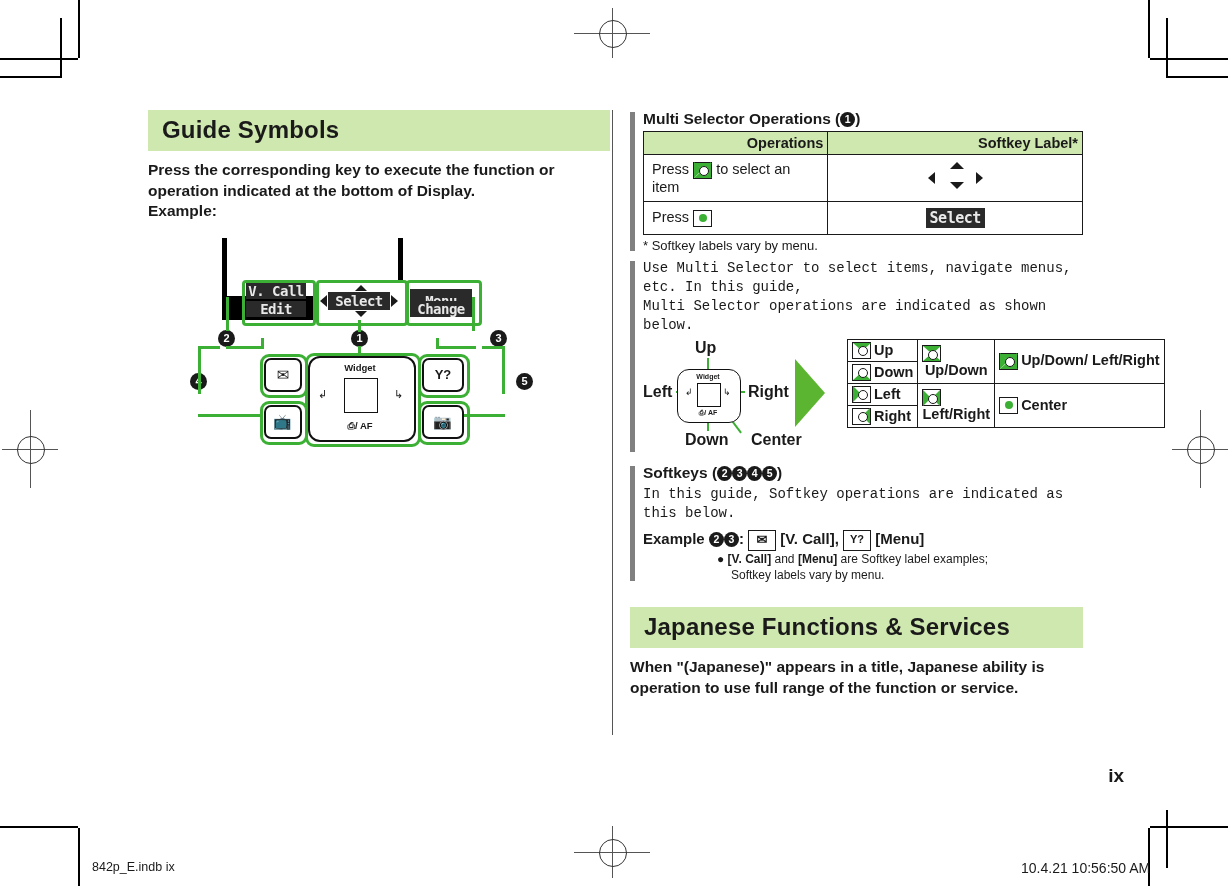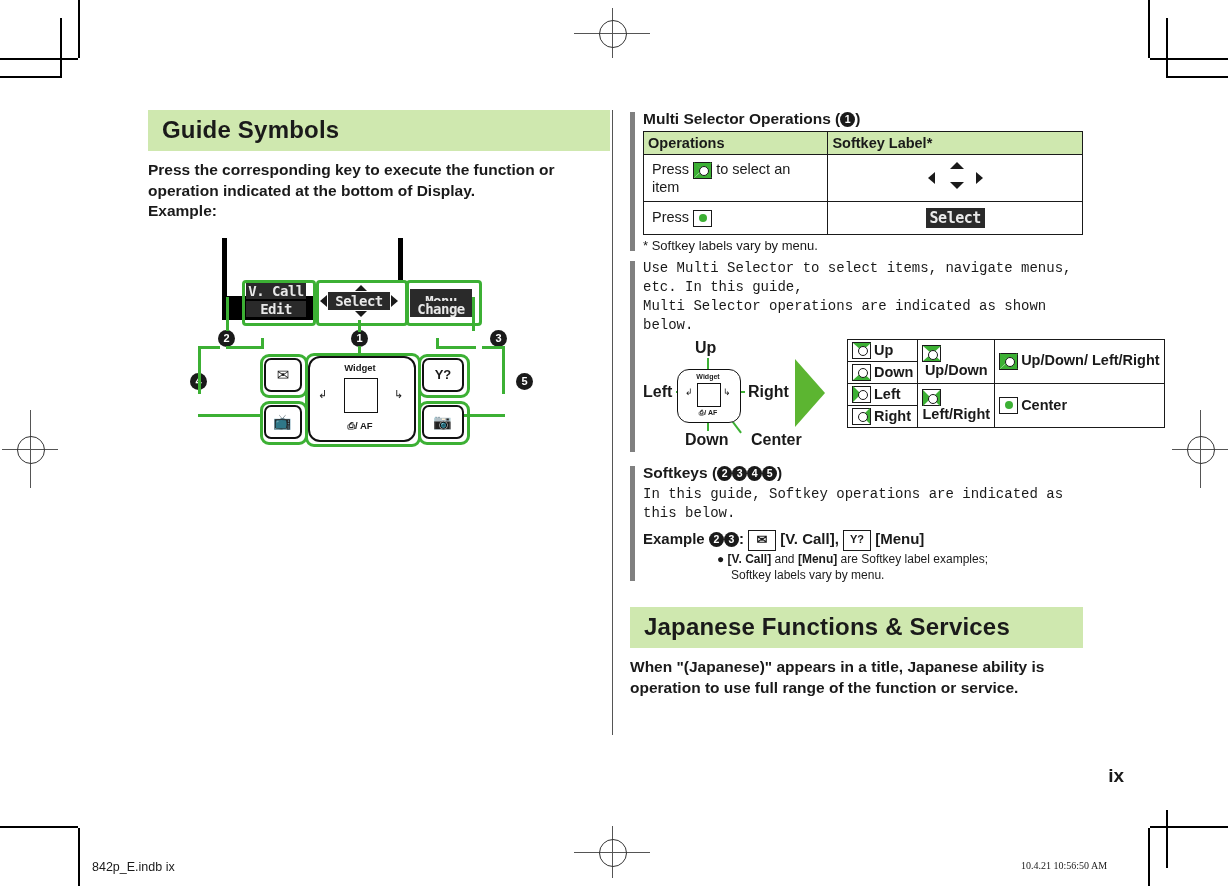--- a/index.html
+++ b/index.html
@@ -57,21 +57,21 @@
   
   .blk{position:relative;padding-left:13px;margin-bottom:4px;}
   .blk:before{content:"";position:absolute;left:0;top:2px;bottom:2px;width:5px;background:#808080;}
   .h2{font-size:15.5px;font-weight:bold;margin:0 0 3px 0;}
   .body{font-size:14px;line-height:1.36;font-family:Liberation Mono, monospace;}
 
   
   table.ops{border-collapse:collapse;width:100%;margin-top:1px;}
   table.ops th{
     background:#cfe8af;border:1.5px solid #1a1a1a;font-size:14.5px;font-weight:bold;
-    padding:3px 4px;text-align:left;
+    padding:3px 4px;text-align:right;
   }
   table.ops td{border:1.5px solid #1a1a1a;padding:6px 8px;font-size:14.5px;vertical-align:middle;}
   .note{font-size:13px;margin-top:3px;}
 
   
   .msgrid{border-collapse:collapse;margin-left:4px;}
   .msgrid td{border:1.5px solid #1a1a1a;padding:2px 4px;font-size:14.5px;font-weight:bold;
              vertical-align:middle;white-space:nowrap;}
   .cellrow{display:flex;align-items:center;gap:3px;}
 
@@ -93,21 +93,21 @@
   .greenarrow{width:0;height:0;border-top:34px solid transparent;border-bottom:34px solid transparent;
               border-left:30px solid #5cb531;}
   .selectchip{display:inline-block;background:#2a2a2a;color:#eaeaea;
               font-family:"DejaVu Sans Mono", monospace;font-size:15px;font-weight:bold;
               padding:1px 4px;letter-spacing:-.5px;}
   .cnum{display:inline-block;width:15px;height:15px;border-radius:50%;background:#1a1a1a;color:#fff;
         font-size:10.5px;font-weight:bold;line-height:15px;text-align:center;vertical-align:1px;}
 
   .pageno{position:absolute;right:104px;top:765px;font-size:19px;font-weight:bold;}
   .footl{position:absolute;left:92px;top:860px;font-size:12.5px;}
-  .footr{position:absolute;left:1021px;top:860px;font-size:10px;font-family:Liberation Serif, serif;}
+  .footr{position:absolute;left:1021px;top:860px;font-size:14px;}
 </style>
 </head>
 <body>
 
 <div class="page">
 
   <div>
     <div class="cmark" style="left:78px;top:0;width:2px;height:58px;"></div>
     <div class="cmark" style="left:0;top:58px;width:78px;height:2px;"></div>
     <div class="cmark" style="left:60px;top:18px;width:2px;height:58px;"></div>

